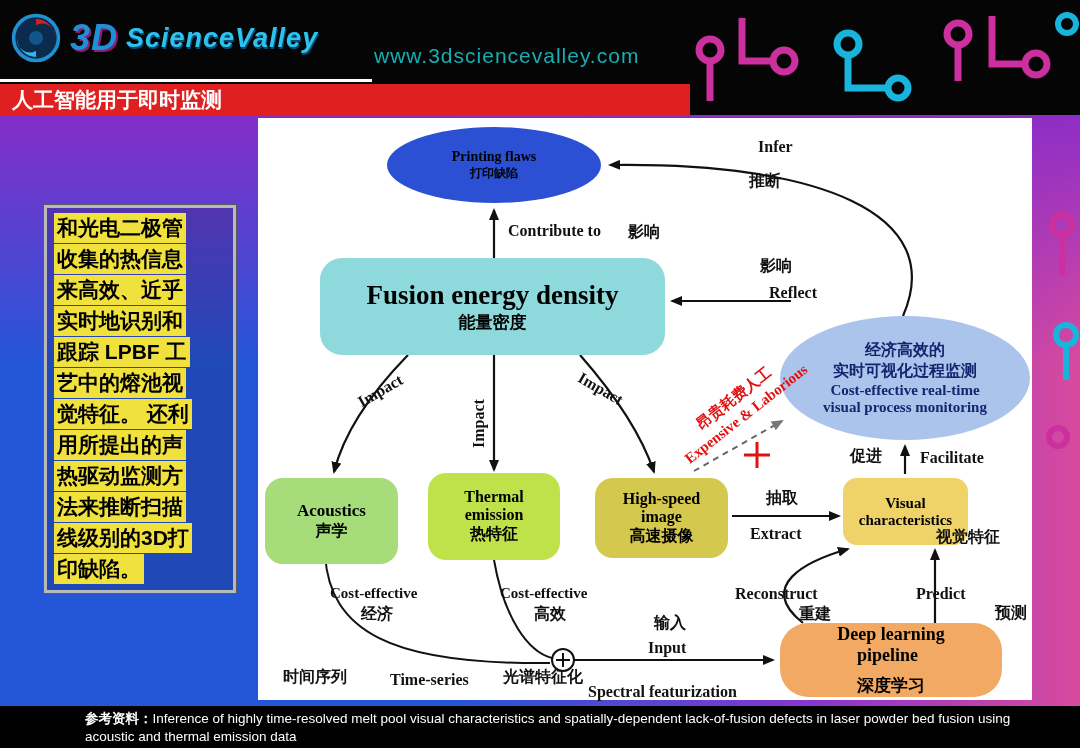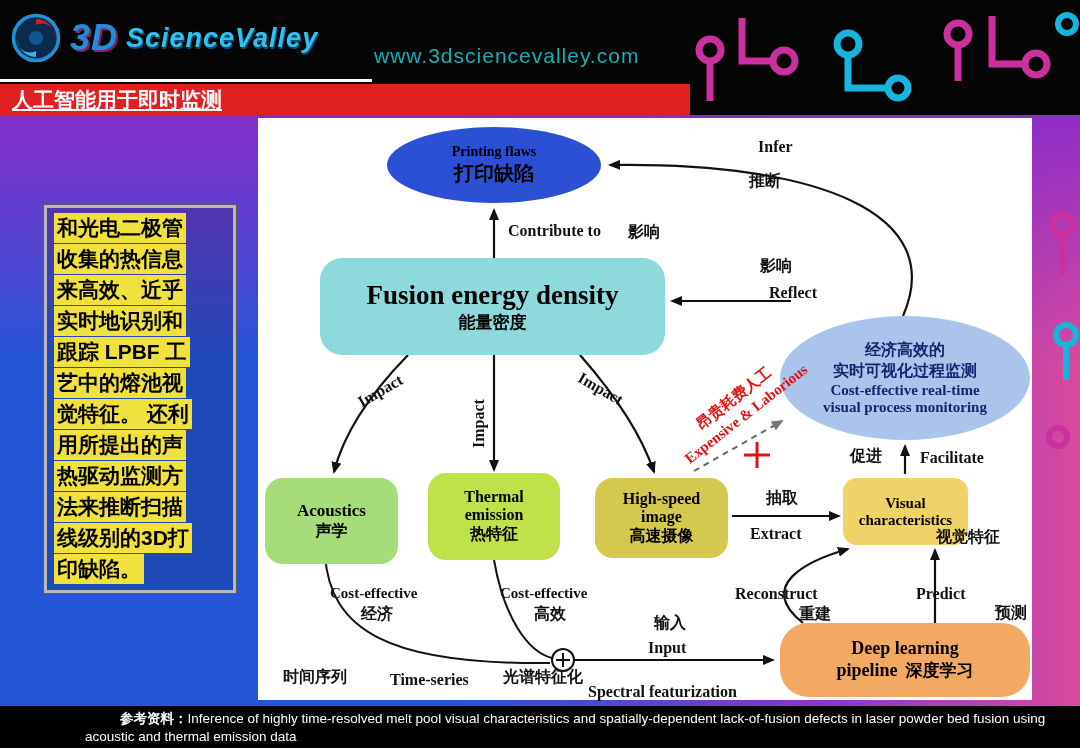--- a/index.html
+++ b/index.html
@@ -43,29 +43,29 @@
   .ellipse{border-radius:50%;}
   .rounded{border-radius:18px;}
   .en{font-family:"Liberation Serif","DejaVu Serif",serif;font-weight:bold;color:#000;}
   .zh{font-family:"DejaVu Sans",sans-serif;font-weight:bold;color:#000;}
   .navy{color:#15246e;}
   .maroon{color:#000000;}
   .red{color:#e21212;}
 
   .lbl{position:absolute;font-weight:bold;white-space:nowrap;color:#111;font-size:16px;}
   .lbl.en{font-family:"Liberation Serif","DejaVu Serif",serif;}
-  .row2{display:flex;flex-direction:row;align-items:baseline;gap:8px;}
+  .row2{display:flex;flex-direction:column;align-items:baseline;gap:8px;}
   .expensive{position:absolute;width:178px;text-align:center;transform:rotate(-38deg);
              font-weight:bold;font-size:15px;line-height:20px;}
   .expensive .en{font-size:15px;}
 
   
   .footer{position:absolute;top:706px;left:0;width:1080px;height:42px;background:#000;color:#fff;
           box-sizing:border-box;padding:4px 28px 0 85px;font-size:13.5px;line-height:18px;}
-  .ref-label{font-weight:bold;margin-left:35px;}
+  .ref-label{font-weight:bold;}
 </style>
 </head>
 <body>
 
 <div class="page">
 
   <header class="topbar">
     <div class="logo">
       <svg class="logo-icon" viewBox="0 0 44 44">
         <circle cx="22" cy="22" r="19" fill="#0a2a4e" stroke="#2090d0" stroke-width="3"></circle>
@@ -95,21 +95,21 @@
           <path d="M278 39 L278 75"></path>
         <path d="M312 10 L312 58 L344 58"></path>
           <circle cx="356" cy="58" r="11"></circle>
       </g>
       <g fill="none" stroke="#18b4dc" stroke-width="6">
           <circle cx="387" cy="18" r="9"></circle>
         </g>
     </svg>
   </header>
 
-  <div class="banner" style="background: rgb(224, 32, 32); text-decoration: underline;">
+  <div class="banner" style="background: rgb(224, 32, 32);">
     <span>人工智能用于即时监测</span>
   </div>
 
   <div class="main">
 
     <svg class="edge-circuits" width="48" height="420" viewBox="0 0 48 420">
       <g fill="none" stroke="#cc2f9e" stroke-width="6">
           <circle cx="30" cy="50" r="10"></circle>
           <path d="M30 60 L30 100"></path>
         </g>
@@ -174,21 +174,21 @@
 
         <path d="M316,542 L515,542" fill="none" stroke="#111" stroke-width="2.2" marker-end="url(#ah)"></path>
 
         <path d="M545,505 C498,468 548,443 590,431" fill="none" stroke="#111" stroke-width="2.2" marker-end="url(#ah)"></path>
 
         <path d="M677,505 L677,432" fill="none" stroke="#111" stroke-width="2.2" marker-end="url(#ah)"></path>
       </svg>
 
       <div class="node ellipse" style="left: 129px; top: 9px; width: 214px; height: 76px; background: rgb(43, 80, 212);">
         <div class="en" style="font-size:14px">Printing flaws</div>
-        <div class="zh" style="font-size:20px">打印缺陷</div>
+        <div class="zh" style="font-size:12px">打印缺陷</div>
       </div>
 
       <div class="node rounded" style="left: 62px; top: 140px; width: 345px; height: 97px; border-radius: 22px; background: rgb(142, 217, 219);">
         <div class="en" style="font-size:27px">Fusion energy density</div>
         <div class="zh" style="font-size:17px">能量密度</div>
       </div>
 
       <div class="node ellipse" style="left: 522px; top: 198px; width: 250px; height: 124px; background: rgb(171, 196, 235);">
         <div class="zh navy" style="font-size:16px">经济高效的</div>
         <div class="zh navy" style="font-size:16px">实时可视化过程监测</div>
@@ -212,21 +212,21 @@
         <div class="en maroon" style="font-size:16px">image</div>
         <div class="zh" style="font-size:16px">高速摄像</div>
       </div>
 
       <div class="node rounded" style="left: 585px; top: 360px; width: 125px; height: 67px; border-radius: 14px; background: rgb(239, 210, 104);">
         <div class="en" style="font-size:15px">Visual</div>
         <div class="en" style="font-size:15px">characteristics</div>
       </div>
       <div class="lbl zh" style="left:678px;top:409px">视觉特征</div>
 
-      <div class="node rounded" style="left: 522px; top: 505px; width: 250px; height: 74px; border-radius: 28px; background: rgb(241, 169, 99);">
+      <div class="node rounded" style="left: 522px; top: 505px; width: 222px; height: 74px; border-radius: 28px; background: rgb(241, 169, 99);">
         <div class="en" style="font-size:18px">Deep learning</div>
         <div class="row2">
           <span class="en" style="font-size:18px">pipeline</span>
           <span class="zh" style="font-size:17px">深度学习</span>
         </div>
       </div>
 
       <div class="lbl en" style="left:500px;top:20px">Infer</div>
       <div class="lbl zh" style="left:491px;top:53px">推断</div>
 

